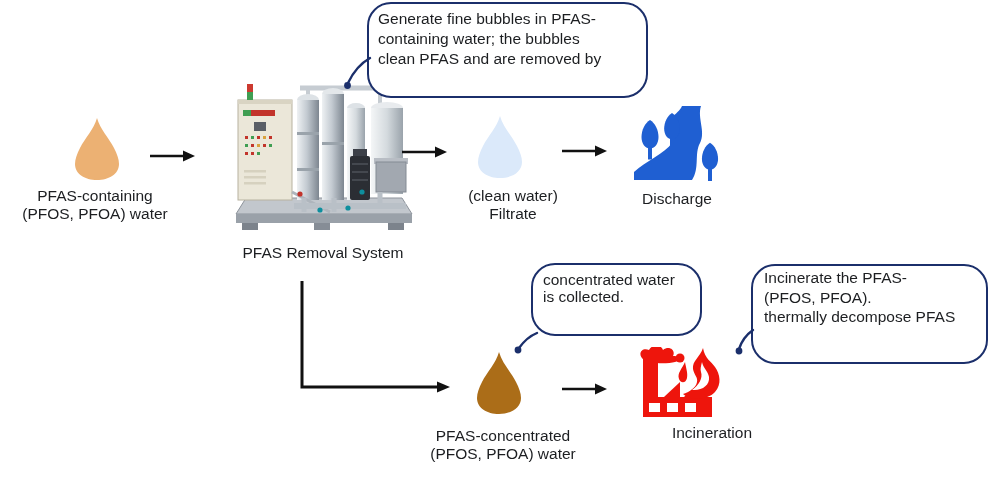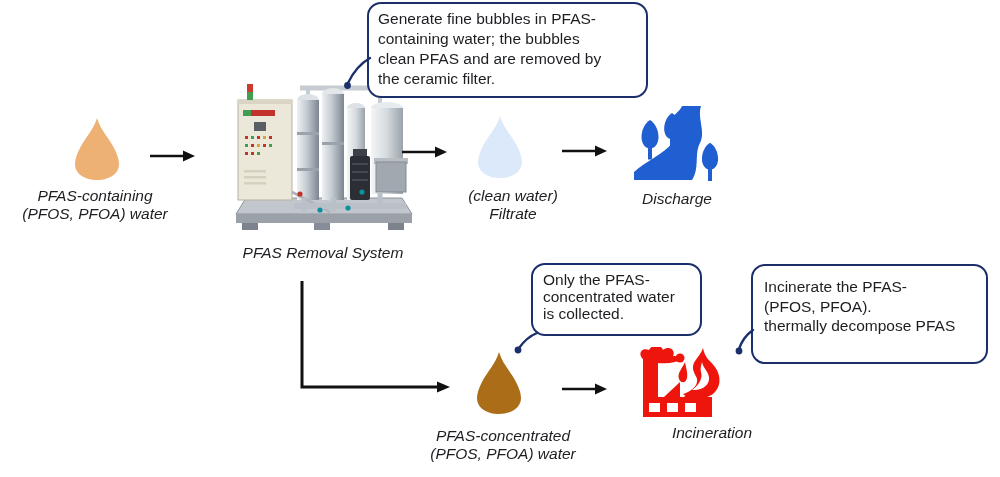--- a/index.html
+++ b/index.html
@@ -5,30 +5,30 @@
   html,body{margin:0;padding:0;background:#fff;}
   .stage{
     position:relative;width:1000px;height:477px;background:#fff;overflow:hidden;
     font-family:"Liberation Sans", sans-serif;color:var(--text,#1c1e21);
   }
   .abs{position:absolute;}
   .label{
     position:absolute;text-align:center;font-size:15.5px;line-height:17.5px;
     color:var(--text,#1c1e21);
   }
-  .label span{display:block;font-style:italic;}
+  .label span{display:block;}
   .callout{
     position:absolute;box-sizing:border-box;background:#fff;
-    border:2.6px solid var(--callout_border,#1b2f6b);border-radius:14px;
+    border:2.6px solid var(--callout_border,#1b2f6b);border-radius:24px;
     font-size:15.5px;color:var(--text,#1c1e21);
   }
   .callout span{display:block;}
   .c1{padding:5px 9px;line-height:20px;}
   .c2{padding:6px 10px;line-height:17px;}
-  .c3{padding:11px 11px;line-height:19.5px;}
+  .c3{padding:2px 11px;line-height:19.5px;}
   .fill-source{fill:var(--drop_source,#ecb173);}
   .fill-filtrate{fill:var(--drop_filtrate,#dbe9fa);}
   .fill-concentrate{fill:var(--drop_concentrate,#ab6d18);}
   .fill-river{fill:var(--river,#1f5fd2);}
   .fill-fire{fill:var(--fire,#ee150c);}
   .stroke-arrow{stroke:var(--arrow,#111);}
   .fill-arrow{fill:var(--arrow,#111);}
   .tail path{stroke:var(--callout_border,#1b2f6b);stroke-width:2.4;fill:none;stroke-linecap:round;}
   .tail circle{fill:var(--callout_border,#1b2f6b);}
 </style>
@@ -126,21 +126,20 @@
     <circle cx="70" cy="122" r="2.6" fill="#c2342b"></circle>
   </svg>
   <div class="label" style="left:228px;top:244px;width:190px">
     <span>PFAS Removal System</span>
   </div>
 
   <div class="callout c1" style="left:367px;top:2px;width:281px;height:96px">
     <span>Generate fine bubbles in PFAS-</span>
     <span>containing water; the bubbles</span>
     <span>clean PFAS and are removed by</span>
-    <span>the ceramic filter.</span>
   </div>
   <svg class="abs tail" style="left:340px;top:50px" width="34" height="42" viewBox="0 0 34 42">
     <path d="M30,8 Q16,16 8,33"></path>
     <circle cx="7.5" cy="35.5" r="3.4"></circle>
   </svg>
 
   <svg class="abs" style="left:402px;top:145px" width="46" height="14" viewBox="0 0 46 14">
     <line class="stroke-arrow" x1="0" y1="7" x2="34" y2="7" stroke-width="2.6"></line>
     <polygon class="fill-arrow" points="33,1.5 45,7 33,12.5"></polygon>
   </svg>
@@ -184,21 +183,20 @@
 
   <svg class="abs" style="left:476px;top:351px" width="46" height="64" viewBox="0 0 46 64">
     <path class="fill-concentrate" d="M23,1 C26,12 35,21 40,31 C43,37 45,42 45,47 C45,57 35,63 23,63 C11,63 1,57 1,47 C1,42 3,37 6,31 C11,21 20,12 23,1 Z"></path>
   </svg>
   <div class="label" style="left:411px;top:427px;width:184px">
     <span>PFAS-concentrated</span>
     <span>(PFOS, PFOA) water</span>
   </div>
 
   <div class="callout c2" style="left:531px;top:263px;width:171px;height:73px">
-    <span>Only the PFAS-</span>
     <span>concentrated water</span>
     <span>is collected.</span>
   </div>
   <svg class="abs tail" style="left:508px;top:328px" width="36" height="28" viewBox="0 0 36 28">
     <path d="M29,5 Q19,9 11,20"></path>
     <circle cx="10" cy="22" r="3.4"></circle>
   </svg>
 
   <svg class="abs" style="left:562px;top:382px" width="46" height="14" viewBox="0 0 46 14">
     <line class="stroke-arrow" x1="0" y1="7" x2="34" y2="7" stroke-width="2.6"></line>

